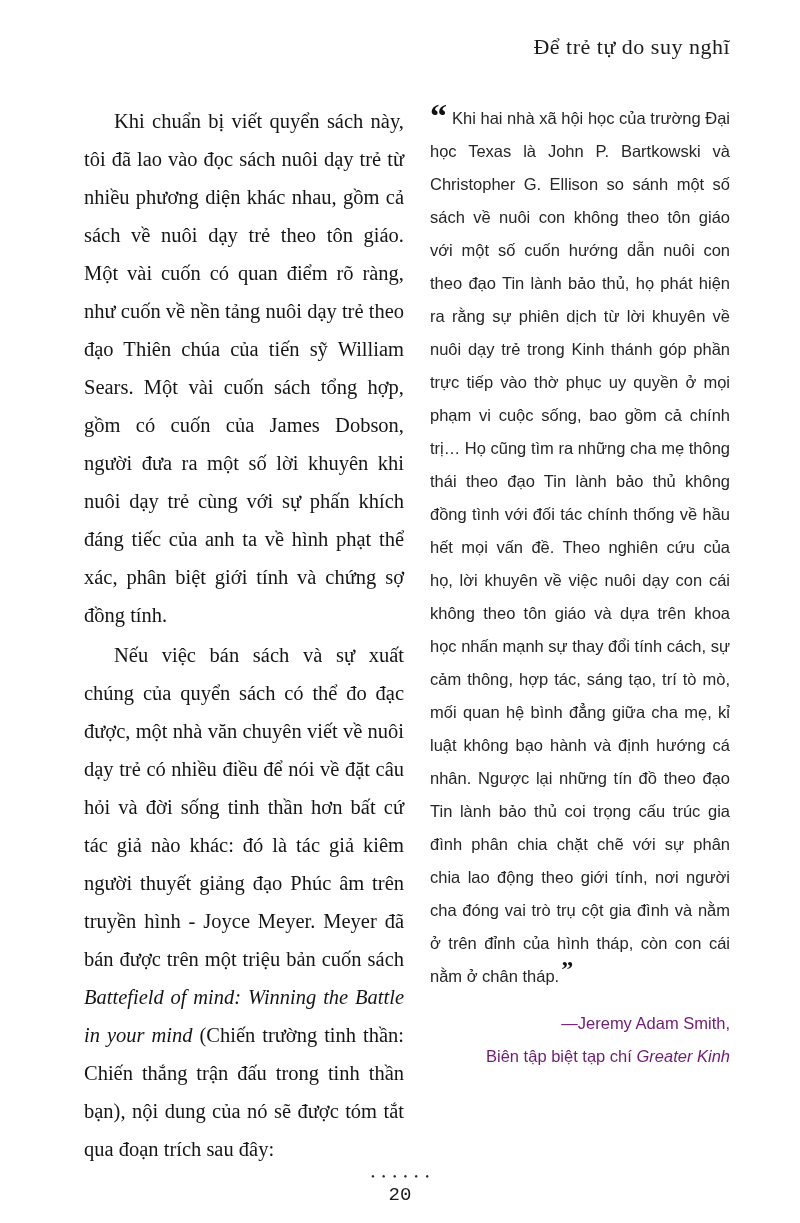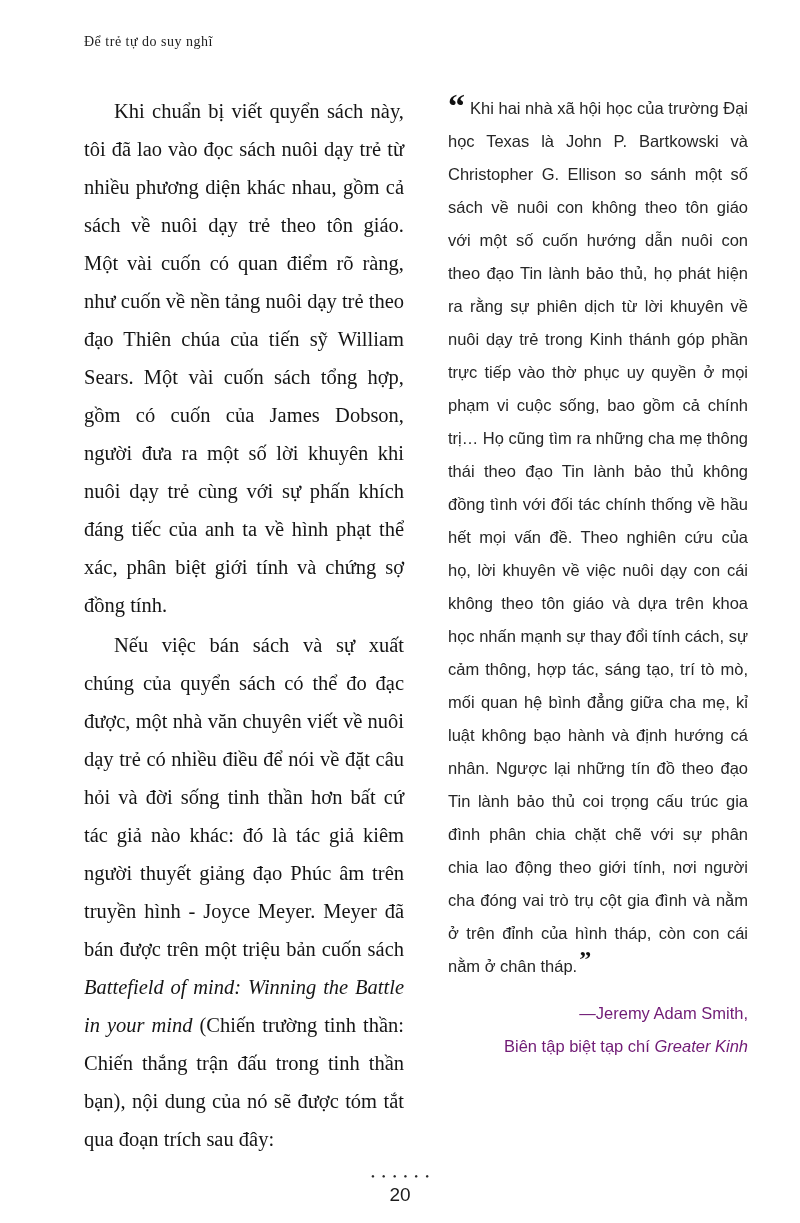--- a/index.html
+++ b/index.html
@@ -9,29 +9,29 @@
     height: 1223px;
     margin: 0 auto;
     background: #ffffff;
     box-sizing: border-box;
     padding: 34px 70px 20px 84px;
     font-family: "Liberation Serif", serif;
     color: #111;
     overflow: hidden;
   }
   .header-title {
-    text-align: left;
-    font-size: 14px;
+    text-align: right;
+    font-size: 22px;
     letter-spacing: 0.5px;
     color: #1c1c1c;
     margin-bottom: 42px;
   }
   .columns {
     display: flex;
-    gap: 44px;
+    gap: 26px;
     align-items: flex-start;
   }
   .col-left {
     width: 320px;
     flex: 0 0 320px;
     font-family: "Liberation Serif", serif;
     font-size: 20.5px;
     line-height: 38px;
     text-align: justify;
     color: #151515;
@@ -85,21 +85,21 @@
     text-align: center;
   }
   .footer-dots {
     font-size: 11px;
     letter-spacing: 7px;
     color: #2a2a2a;
     line-height: 14px;
     padding-left: 7px; 
   }
   .page-number {
-    font-family: Liberation Sans, sans-serif;
+    font-family: Liberation Mono, monospace;
     font-size: 19px;
     color: #1c1c1c;
     line-height: 24px;
   }
   i { font-style: italic; }
 </style>
 </head>
 <body>
 
 <div class="page">

